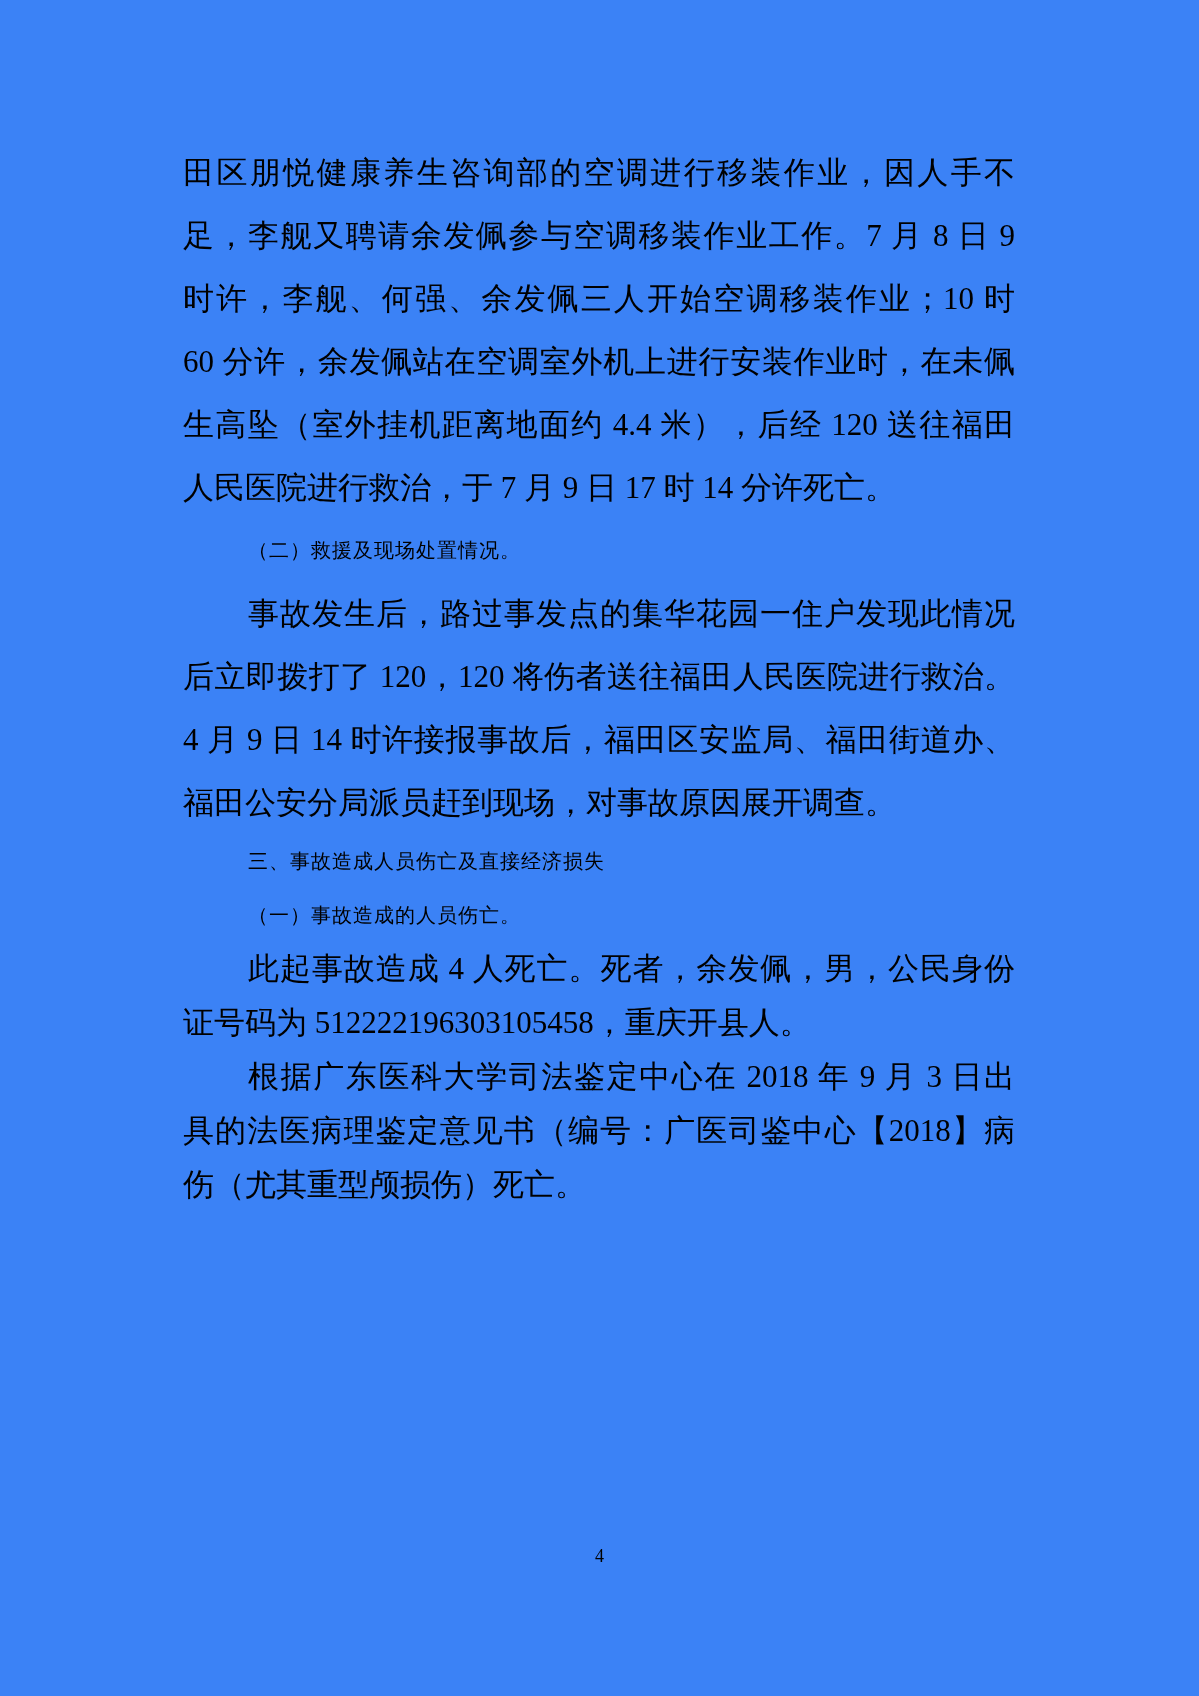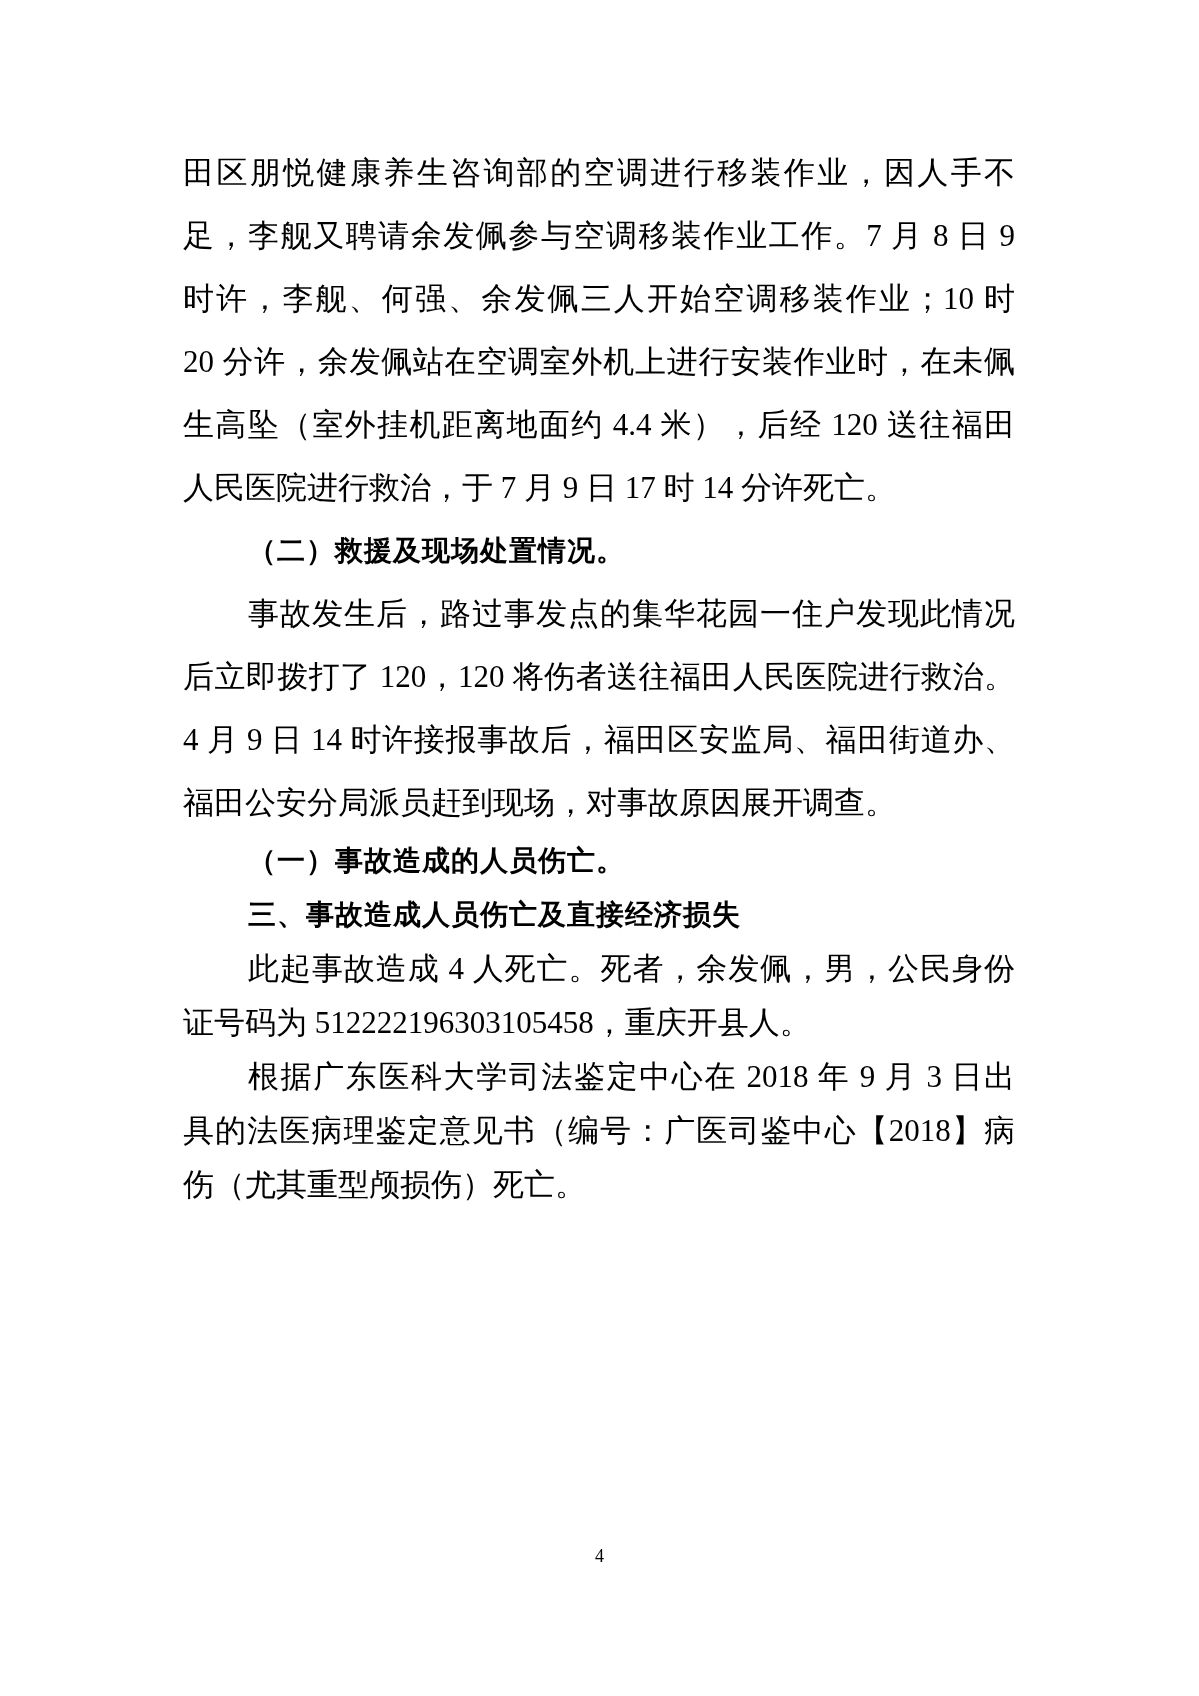--- a/index.html
+++ b/index.html
@@ -4,21 +4,21 @@
 <style>
   html, body {
     margin: 0;
     padding: 0;
     background: #e8e8e8;
   }
   .page {
     position: relative;
     width: 1199px;
     height: 1696px;
-    background: #ffffff;
+    background: #3b82f6;
     margin: 0 auto;
     overflow: hidden;
     font-family: "Liberation Serif", "DejaVu Serif", serif;
     color: #000000;
   }
   .content {
     position: absolute;
     left: 183px;
     top: 141px;
     width: 832px;
@@ -32,22 +32,22 @@
   
   .j {
     text-align: justify;
     text-align-last: justify;
   }
   
   .ind { text-indent: 65px; }
   
   .heading {
     font-family: "Liberation Sans", "DejaVu Sans", sans-serif;
-    font-weight: bold;
-    font-size: 28px;
+    font-weight: normal;
+    font-size: 20px;
     letter-spacing: 1px;
   }
   .page-number {
     position: absolute;
     top: 1544px;
     left: 0;
     width: 100%;
     text-align: center;
     font-size: 18px;
     line-height: 24px;
@@ -59,35 +59,35 @@
 <body>
 
 <div class="page">
 
   <div class="content">
 
     <div class="block-a">
       <div class="line j">田区朋悦健康养生咨询部的空调进行移装作业，因人手不</div>
       <div class="line j">足，李舰又聘请余发佩参与空调移装作业工作。7 月 8 日 9</div>
       <div class="line j">时许，李舰、何强、余发佩三人开始空调移装作业；10 时</div>
-      <div class="line j">20 分许，余发佩站在空调室外机上进行安装作业时，在未佩</div>
+      <div class="line j">60 分许，余发佩站在空调室外机上进行安装作业时，在未佩</div>
       <div class="line j">生高坠（室外挂机距离地面约 4.4 米），后经 120 送往福田</div>
       <div class="line">人民医院进行救治，于 7 月 9 日 17 时 14 分许死亡。</div>
 
       <div class="line heading ind">（二）救援及现场处置情况。</div>
 
       <div class="line j ind">事故发生后，路过事发点的集华花园一住户发现此情况</div>
       <div class="line j">后立即拨打了 120，120 将伤者送往福田人民医院进行救治。</div>
       <div class="line j">4 月 9 日 14 时许接报事故后，福田区安监局、福田街道办、</div>
       <div class="line">福田公安分局派员赶到现场，对事故原因展开调查。</div>
     </div>
 
     <div class="block-b">
+      <div class="line heading ind">三、事故造成人员伤亡及直接经济损失</div>
       <div class="line heading ind">（一）事故造成的人员伤亡。</div>
-      <div class="line heading ind">三、事故造成人员伤亡及直接经济损失</div>
 
       <div class="line j ind">此起事故造成 4 人死亡。死者，余发佩，男，公民身份</div>
       <div class="line">证号码为 512222196303105458，重庆开县人。</div>
 
       <div class="line j ind">根据广东医科大学司法鉴定中心在 2018 年 9 月 3 日出</div>
       <div class="line j">具的法医病理鉴定意见书（编号：广医司鉴中心【2018】病</div>
       <div class="line">伤（尤其重型颅损伤）死亡。</div>
     </div>
 
   </div>

